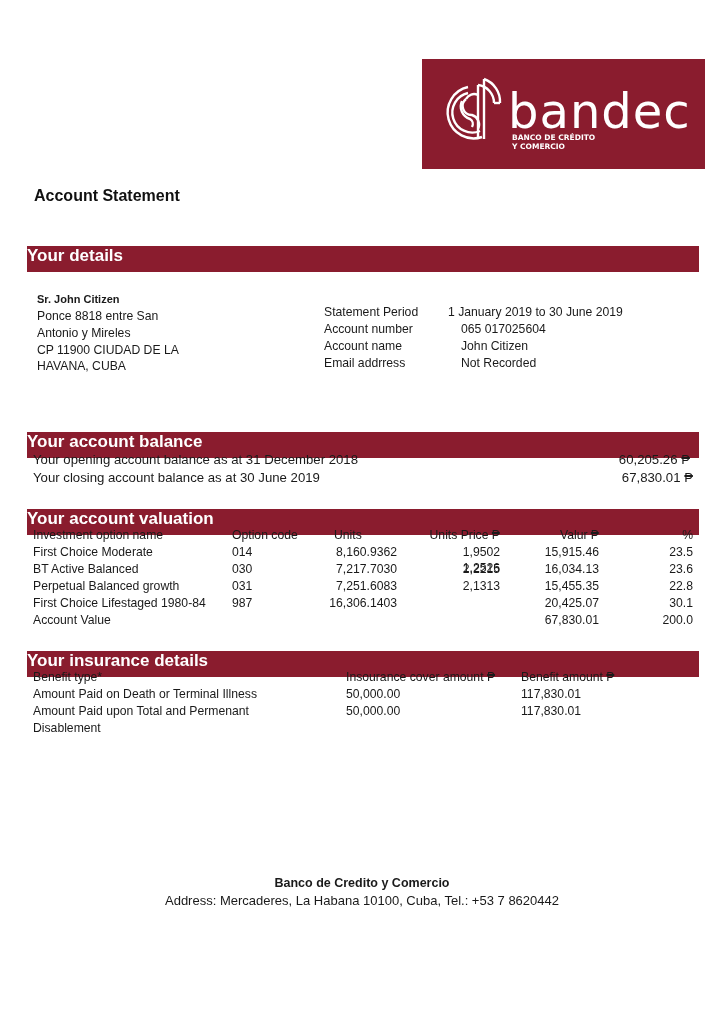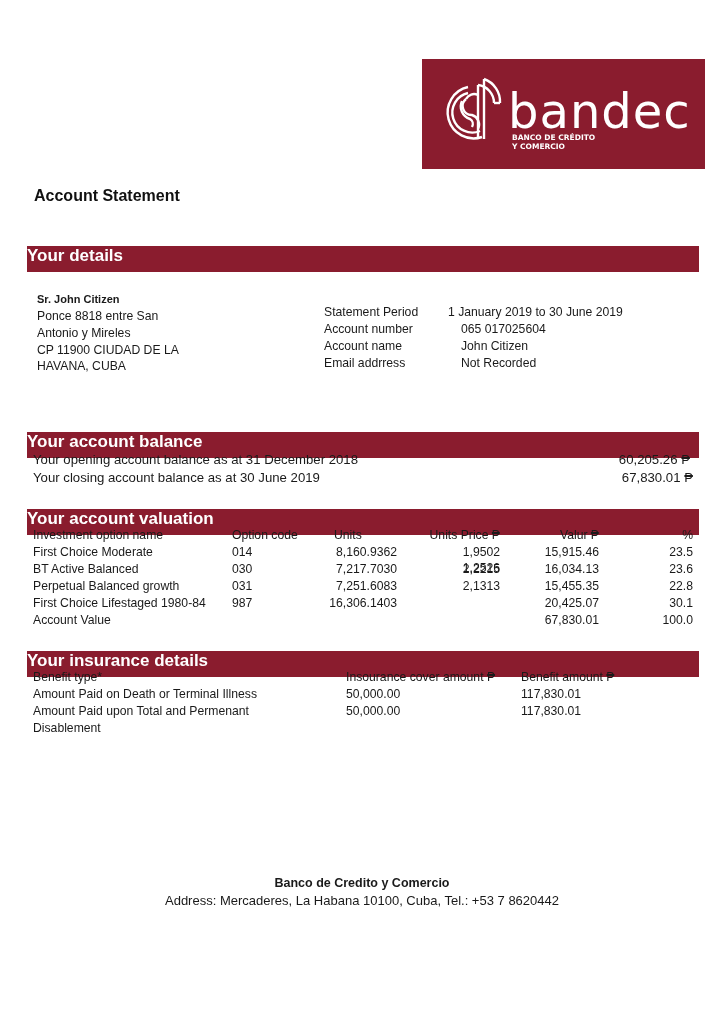--- a/index.html
+++ b/index.html
@@ -128,21 +128,21 @@
     <div class="t" style="left:33px; top:595px;">First Choice Lifestaged 1980-84</div>
     <div class="t" style="left:232px; top:595px;">987</div>
     <div class="t r" style="right:327px; top:595px;">16,306.1403</div>
     <div class="t r" style="right:224px; top:560px;">1,2526</div>
     <div class="t r" style="right:125px; top:595px;">20,425.07</div>
     <div class="t r" style="right:31px; top:595px;">30.1</div>
   </div>
   <div>
     <div class="t" style="left:33px; top:612px;">Account Value</div>
     <div class="t r" style="right:125px; top:612px;">67,830.01</div>
-    <div class="t r" style="right:31px; top:612px;">100.0</div>
+    <div class="t r" style="right:31px; top:612px;">200.0</div>
   </div>
 </div>
 
 <div class="abs bar" style="top:651px;">Your insurance details</div>
 
 <div>
   <div>
     <div class="t" style="left:33px; top:669px;">Benefit type*</div>
     <div class="t" style="left:346px; top:669px;">Insourance cover amount ₱</div>
     <div class="t" style="left:521px; top:669px;">Benefit amount ₱</div>

